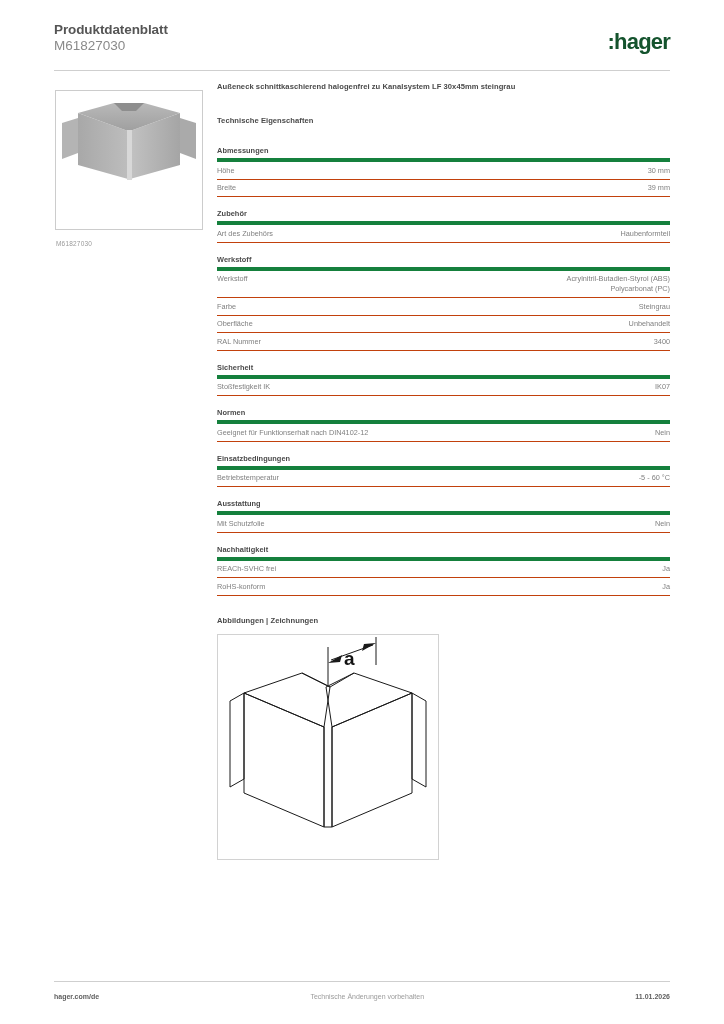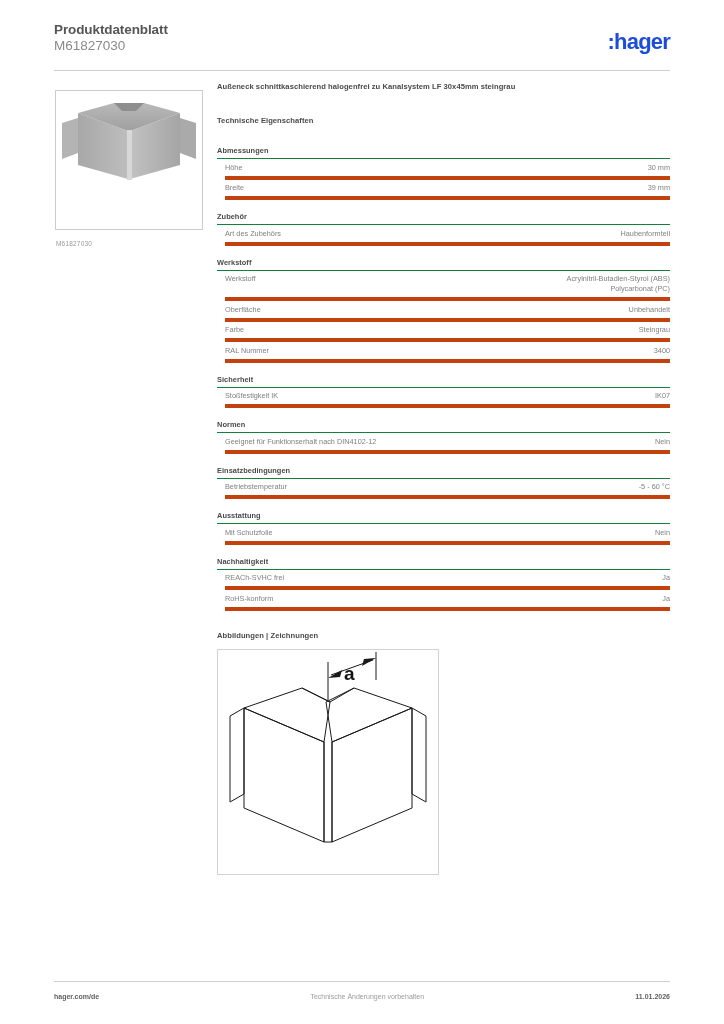--- a/index.html
+++ b/index.html
@@ -45,21 +45,21 @@
     color: #8a8a8a;
     line-height: 16px;
     margin: 1px 0 0 0;
   }
   .logo {
     position: absolute;
     right: 0;
     top: 8px;
     font-size: 22px;
     font-weight: bold;
-    color: #1d4ed8;
+    color: #14532d;
     letter-spacing: -0.8px;
     line-height: 24px;
   }
   .header-rule {
     position: absolute;
     left: 54px;
     top: 70px;
     width: 616px;
     height: 1px;
     background: #cfcfcf;
@@ -109,33 +109,32 @@
   }
 
   .group {
     margin-bottom: 12px;
   }
   .group-head {
     font-size: 7.4px;
     font-weight: bold;
     color: #4a4a4a;
     padding-bottom: 3px;
-    border-bottom: 1px solid #15803d;
+    border-bottom: 4px solid #15803d;
     letter-spacing: 0.05px;
   }
   .row {
     display: flex;
     justify-content: space-between;
     align-items: flex-start;
-    border-bottom: 4px solid #c2410c;
+    border-bottom: 1px solid #c2410c;
     padding: 3.5px 0 3px 0;
     font-size: 7.3px;
     color: #808080;
     line-height: 10px;
-    margin-left: 8px;
   }
   .row .label {
     flex: 1 1 auto;
     padding-right: 12px;
     white-space: nowrap;
   }
   .row .value {
     flex: 0 0 auto;
     text-align: right;
     white-space: pre-line;
@@ -250,26 +249,26 @@
           </div>
         </div>
         <div class="group">
           <div class="group-head">Werkstoff</div>
           <div class="row">
             <div class="label">Werkstoff</div>
             <div class="value">Acrylnitril-Butadien-Styrol (ABS)
 Polycarbonat (PC)</div>
           </div>
           <div class="row">
+            <div class="label">Farbe</div>
+            <div class="value">Steingrau</div>
+          </div>
+          <div class="row">
             <div class="label">Oberfläche</div>
             <div class="value">Unbehandelt</div>
-          </div>
-          <div class="row">
-            <div class="label">Farbe</div>
-            <div class="value">Steingrau</div>
           </div>
           <div class="row">
             <div class="label">RAL Nummer</div>
             <div class="value">3400</div>
           </div>
         </div>
         <div class="group">
           <div class="group-head">Sicherheit</div>
           <div class="row">
             <div class="label">Stoßfestigkeit IK</div>

